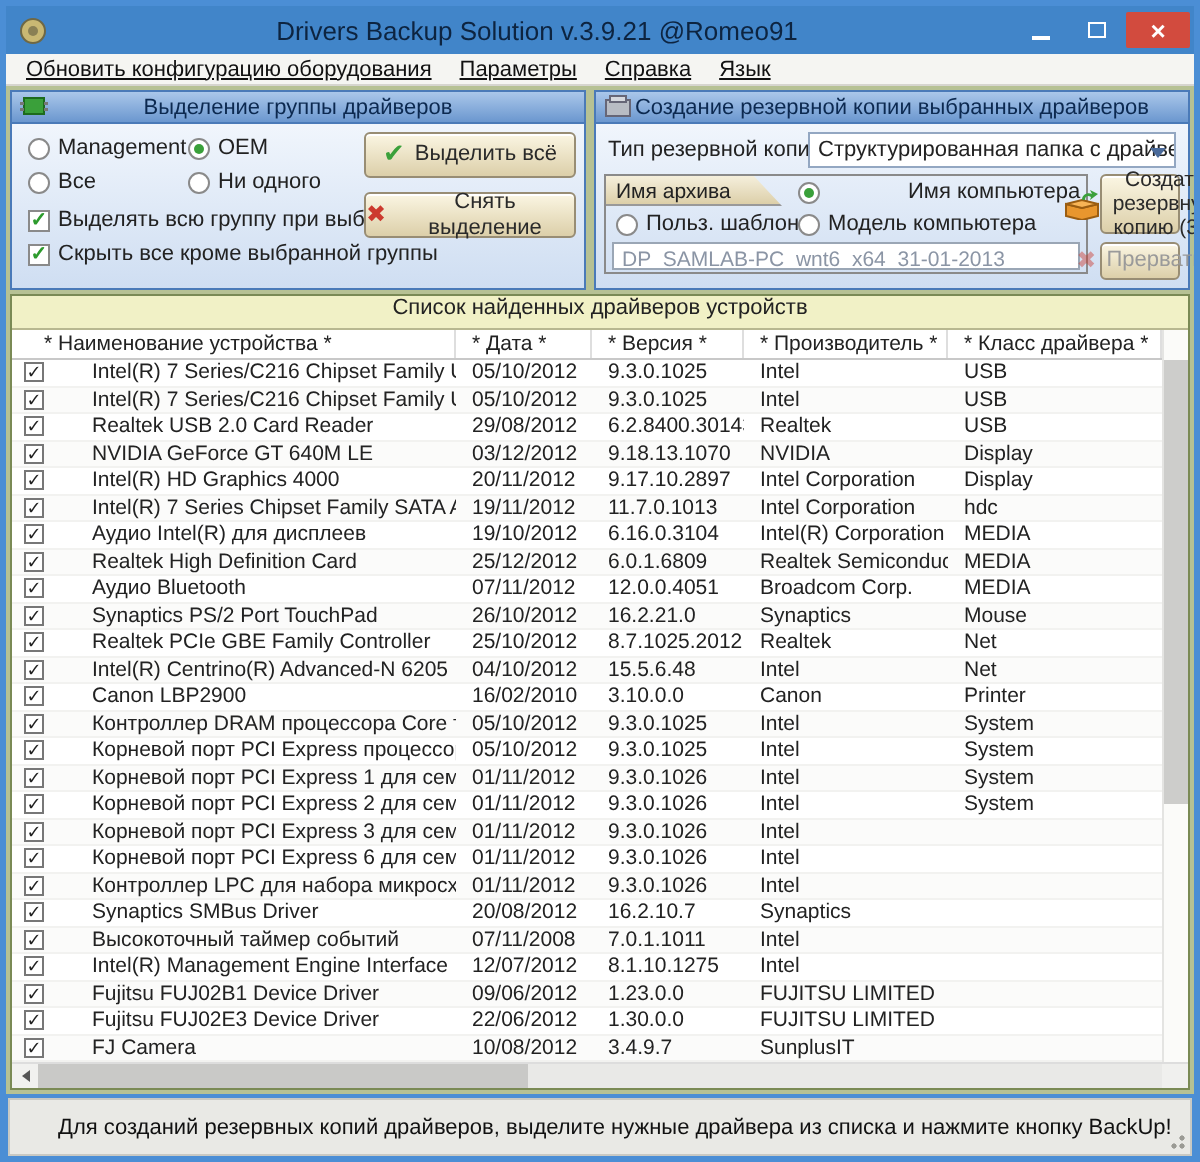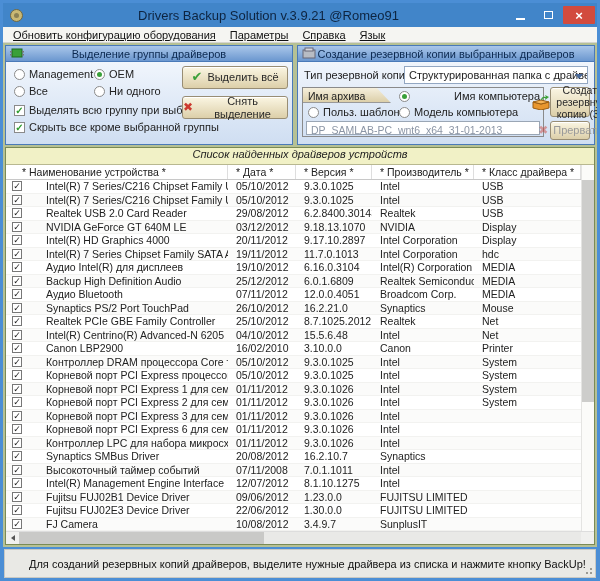--- a/index.html
+++ b/index.html
@@ -59,21 +59,21 @@
   .namebox{position:absolute;border:1px solid #8a8a8a;}
   .tab{position:absolute;left:0;top:0;width:88px;height:15px;background:linear-gradient(180deg,#f5efdc,#dccfa9);
     clip-path:polygon(0 0,84% 0,100% 100%,0 100%);font-size:10.5px;padding:2px 0 0 5px;border-bottom:1px solid #999;}
   .fld{position:absolute;background:#fff;border:1px solid #9aa6b5;font-size:10.5px;
     color:#8b95a5;padding:2px 0 0 4px;white-space:nowrap;overflow:hidden;}
   .box-ico{width:20px;height:15px;flex:0 0 auto;}
   
   .tablepanel{margin-top:2px;flex:1 1 auto;border:1px solid #7a8a55;background:#fff;
     display:flex;flex-direction:column;position:relative;}
   .ttitle{height:17px;flex:0 0 auto;background:#f1f1c6;border-bottom:1px solid #b8b890;
-    text-align:center;font-size:11px;padding-top:0;color:#222;font-style:italic;}
+    text-align:center;font-size:11px;padding-top:0;color:#222;}
   .thead{height:15px;flex:0 0 auto;display:flex;background:#fff;border-bottom:1px solid #c8c8c8;
     font-size:10.5px;color:#222;}
   .hc{border-right:1px solid #dedede;padding:1px 0 0 8px;white-space:nowrap;overflow:hidden;}
   .hc.c-nm{width:222px;padding-left:16px;}
   .hc.c-dt{width:68px;}
   .hc.c-vr{width:76px;}
   .hc.c-mn{width:102px;}
   .hc.c-cl{width:107px;}
   .hc-scroll{width:13px;background:#f1f1ef;display:flex;align-items:center;justify-content:center;}
   .up-arrow{width:0;height:0;border-left:3px solid transparent;border-right:3px solid transparent;border-bottom:4px solid #555;}
@@ -314,21 +314,21 @@
             <span class="ccell c-name">Аудио Intel(R) для дисплеев</span>
             <span class="ccell c-date">19/10/2012</span>
             <span class="ccell c-ver">6.16.0.3104</span>
             <span class="ccell c-man">Intel(R) Corporation</span>
             <span class="ccell c-cls">MEDIA</span>
           </div>
           <div class="trow">
             <span class="ccell c-check">
               <span class="rowcb">✓</span>
             </span>
-            <span class="ccell c-name">Backup High Definition Audio</span>
+            <span class="ccell c-name">Realtek High Definition Card</span>
             <span class="ccell c-date">25/12/2012</span>
             <span class="ccell c-ver">6.0.1.6809</span>
             <span class="ccell c-man">Realtek Semiconductor...</span>
             <span class="ccell c-cls">MEDIA</span>
           </div>
           <div class="trow">
             <span class="ccell c-check">
               <span class="rowcb">✓</span>
             </span>
             <span class="ccell c-name">Аудио Bluetooth</span>

